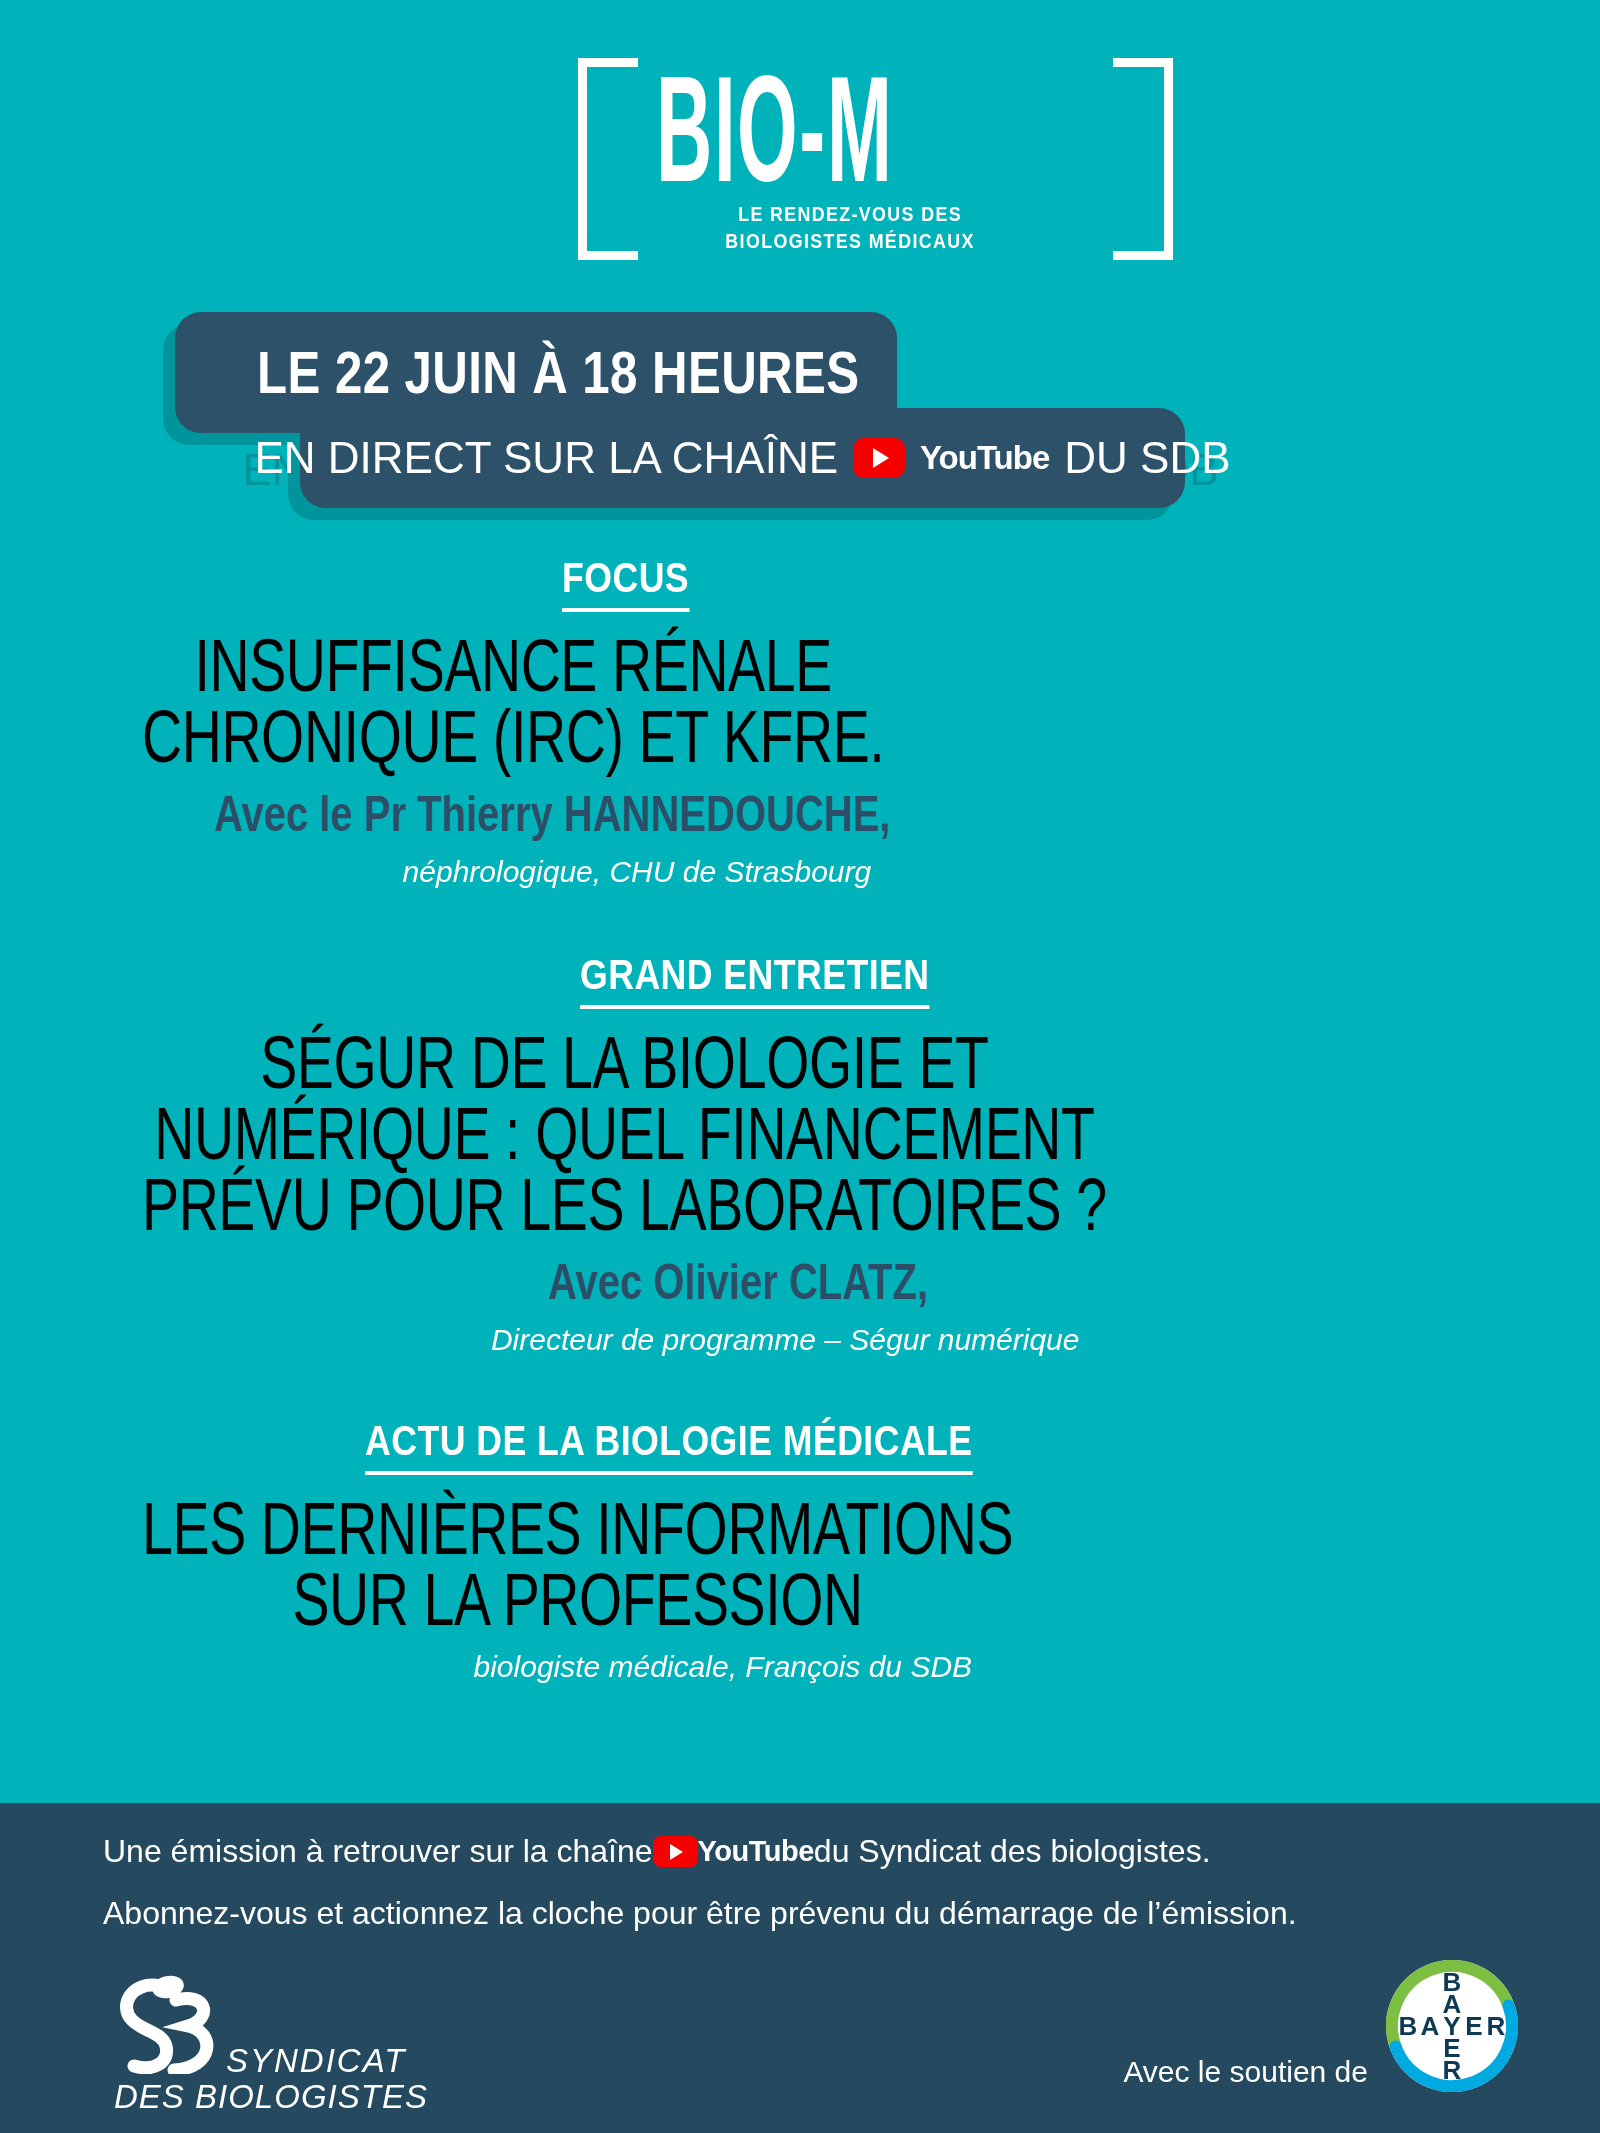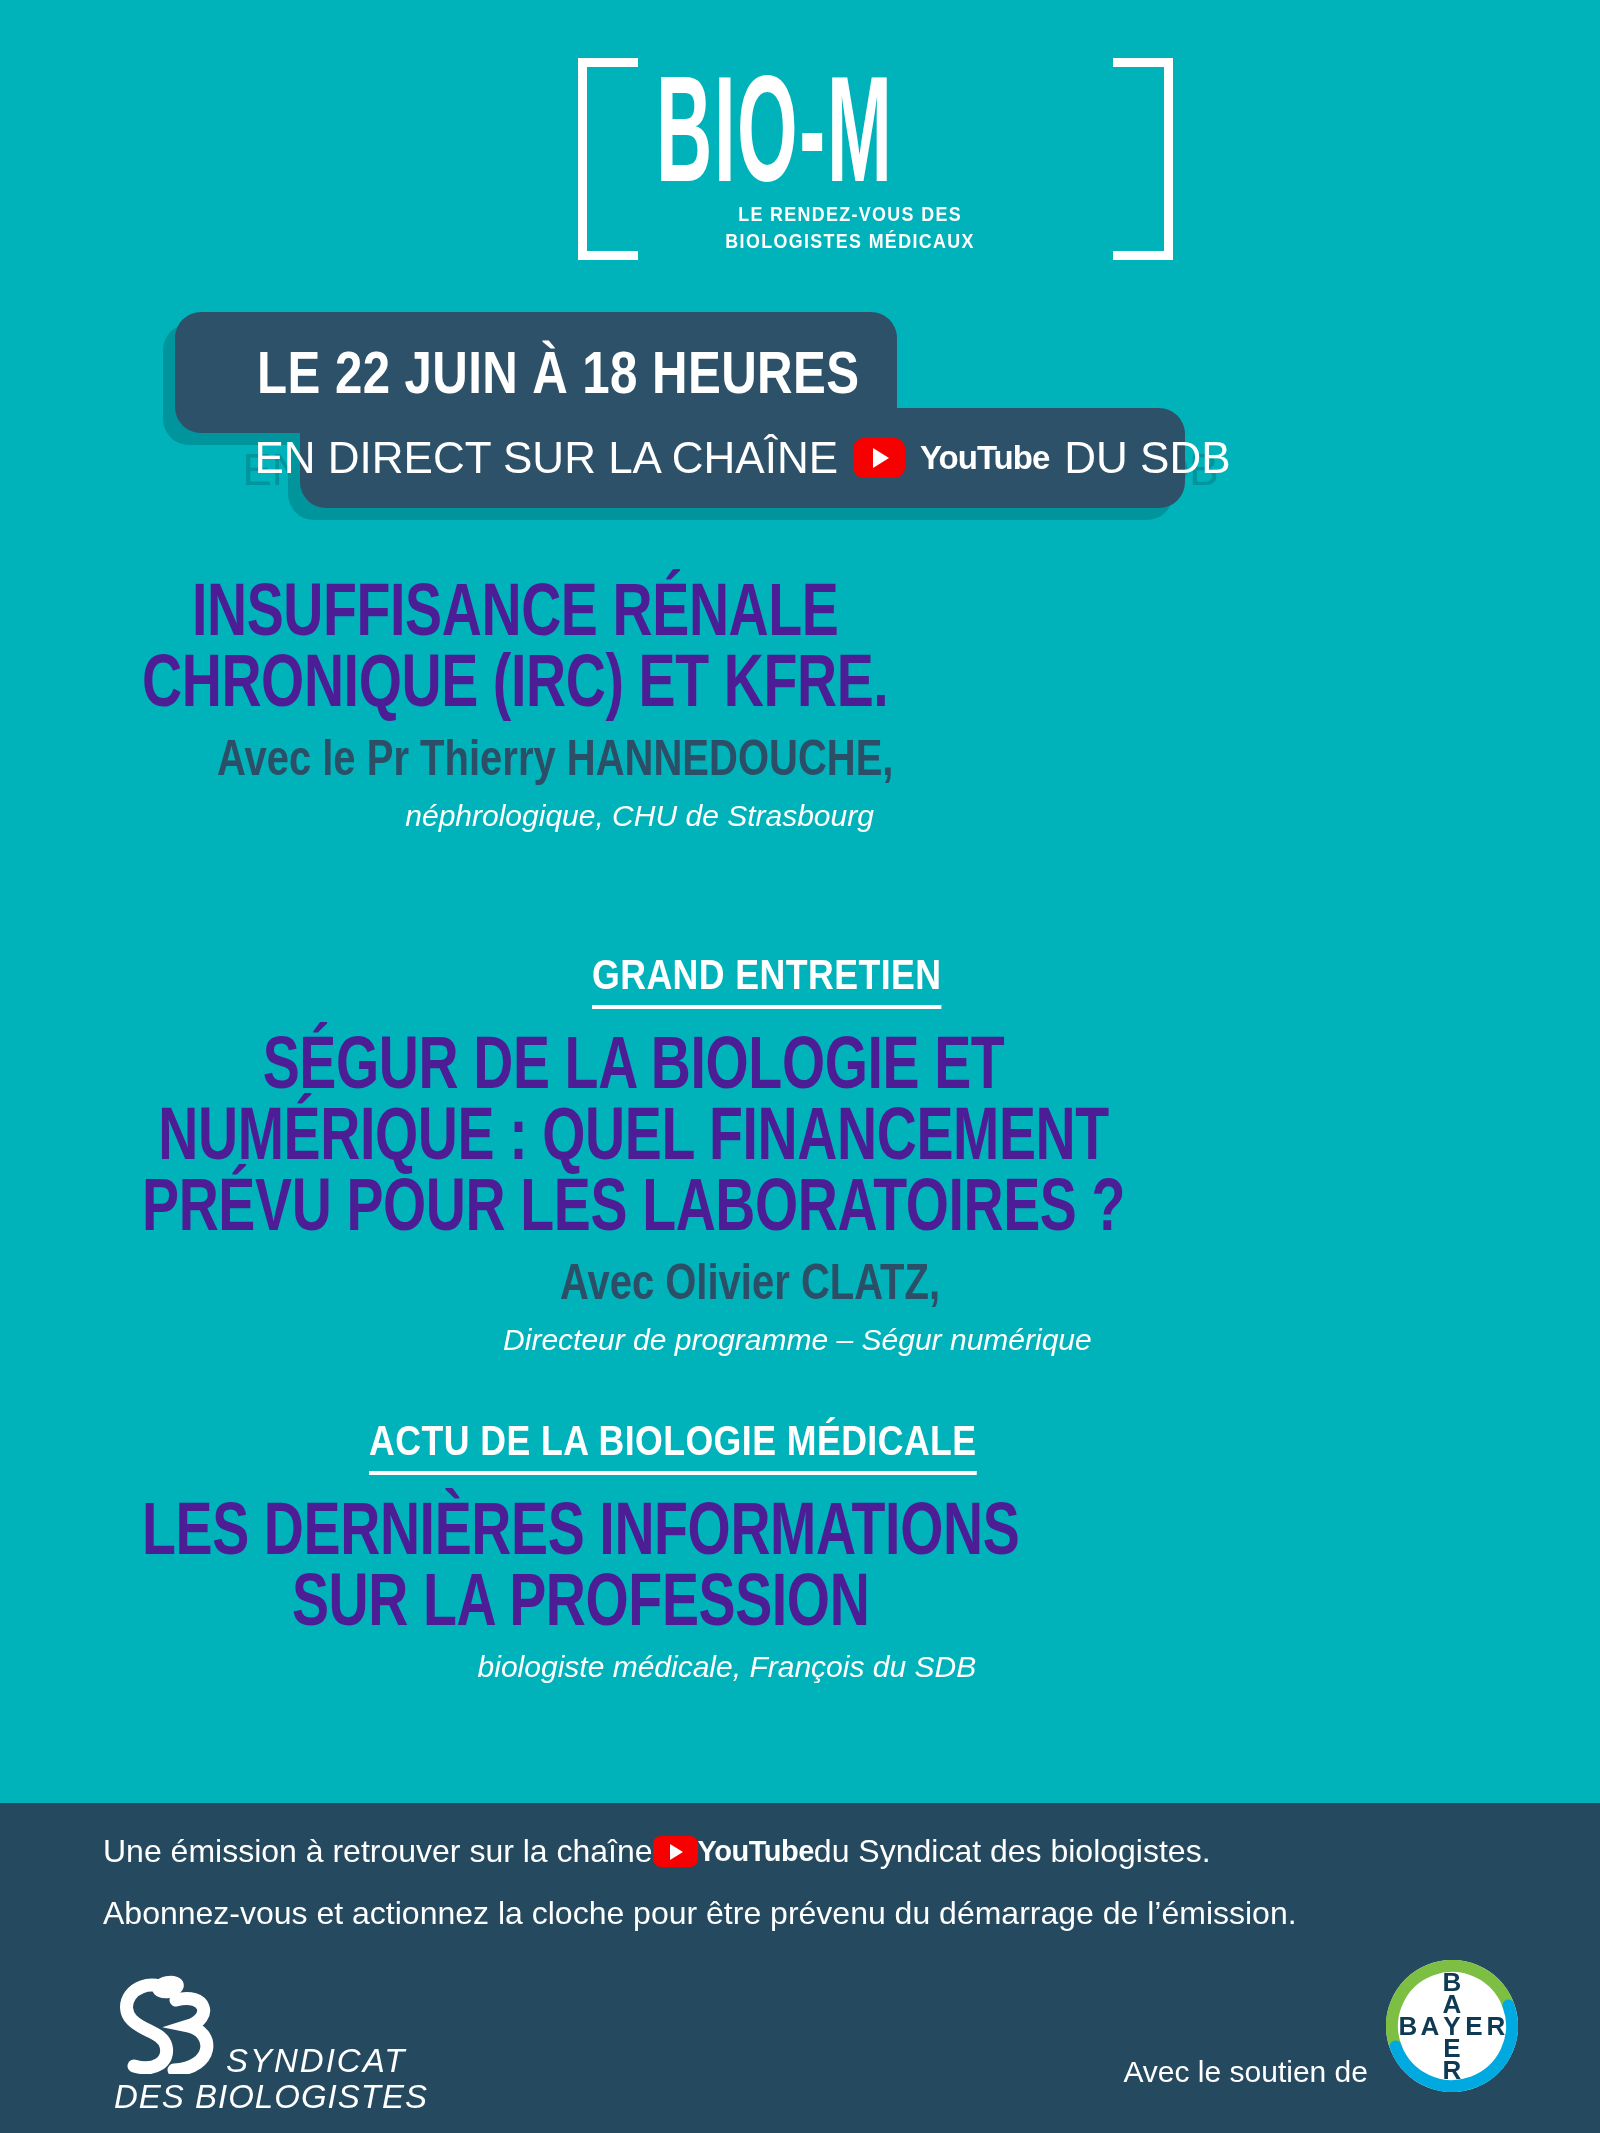--- a/index.html
+++ b/index.html
@@ -39,21 +39,21 @@
     display:flex; align-items:center; justify-content:center; flex:0 0 auto; }
   .yt-badge .tri { width:0; height:0; border-left:16px solid #fff;
     border-top:10px solid transparent; border-bottom:10px solid transparent; margin-left:4px; }
   .yt-word { font-size:33px; font-weight:bold; letter-spacing:-1px; white-space:nowrap; }
   
   .section { position:absolute; left:142px; }
   .sec-label { display:inline-block; font-size:42px; font-weight:bold; color:#fff;
     line-height:44px; border-bottom:4px solid #fff; padding-bottom:8px;
     letter-spacing:0.5px; white-space:nowrap;
     transform:scaleX(0.85); transform-origin:0 0; }
-  .sec-title { margin-top:18px; color:#4c1d95; font-size:74px; font-weight:bold; line-height:71px; }
+  .sec-title { margin-top:18px; color:#000000; font-size:74px; font-weight:normal; line-height:71px; }
   .sec-title span { display:block; white-space:nowrap;
     transform:scaleX(0.75); transform-origin:0 50%; letter-spacing:-0.5px; }
   .sec-guest { margin-top:16px; color:#2C4E66; font-size:50px; font-weight:bold; line-height:52px; }
   .sec-guest span { display:inline-block; white-space:nowrap;
     transform:scaleX(0.8); transform-origin:0 50%; }
   .sec-role { margin-top:10px; color:#fff; font-size:30px; font-style:italic;
     line-height:44px; white-space:nowrap; }
   .sec-focus { top:556px; }
   .sec-grand { top:953px; }
   .sec-actu  { top:1419px; }
@@ -101,20 +101,21 @@
       <span class="b2-text">EN DIRECT SUR LA CHAÎNE</span>
       <span class="yt-badge">
           <span class="tri"></span>
         </span>
       <span class="yt-word">YouTube</span>
       <span class="b2-text">DU SDB</span>
     </div>
   </div>
 
   <div class="section sec-focus">
+    <div><span class="sec-label">FOCUS</span></div>
     <div class="sec-title">
       <span>INSUFFISANCE RÉNALE</span>
       <span>CHRONIQUE (IRC) ET KFRE.</span>
     </div>
     <div class="sec-guest"><span>Avec le Pr Thierry HANNEDOUCHE,</span></div>
     <div class="sec-role">néphrologique, CHU de Strasbourg</div>
   </div>
 
   <div class="section sec-grand">
     <div><span class="sec-label">GRAND ENTRETIEN</span></div>

